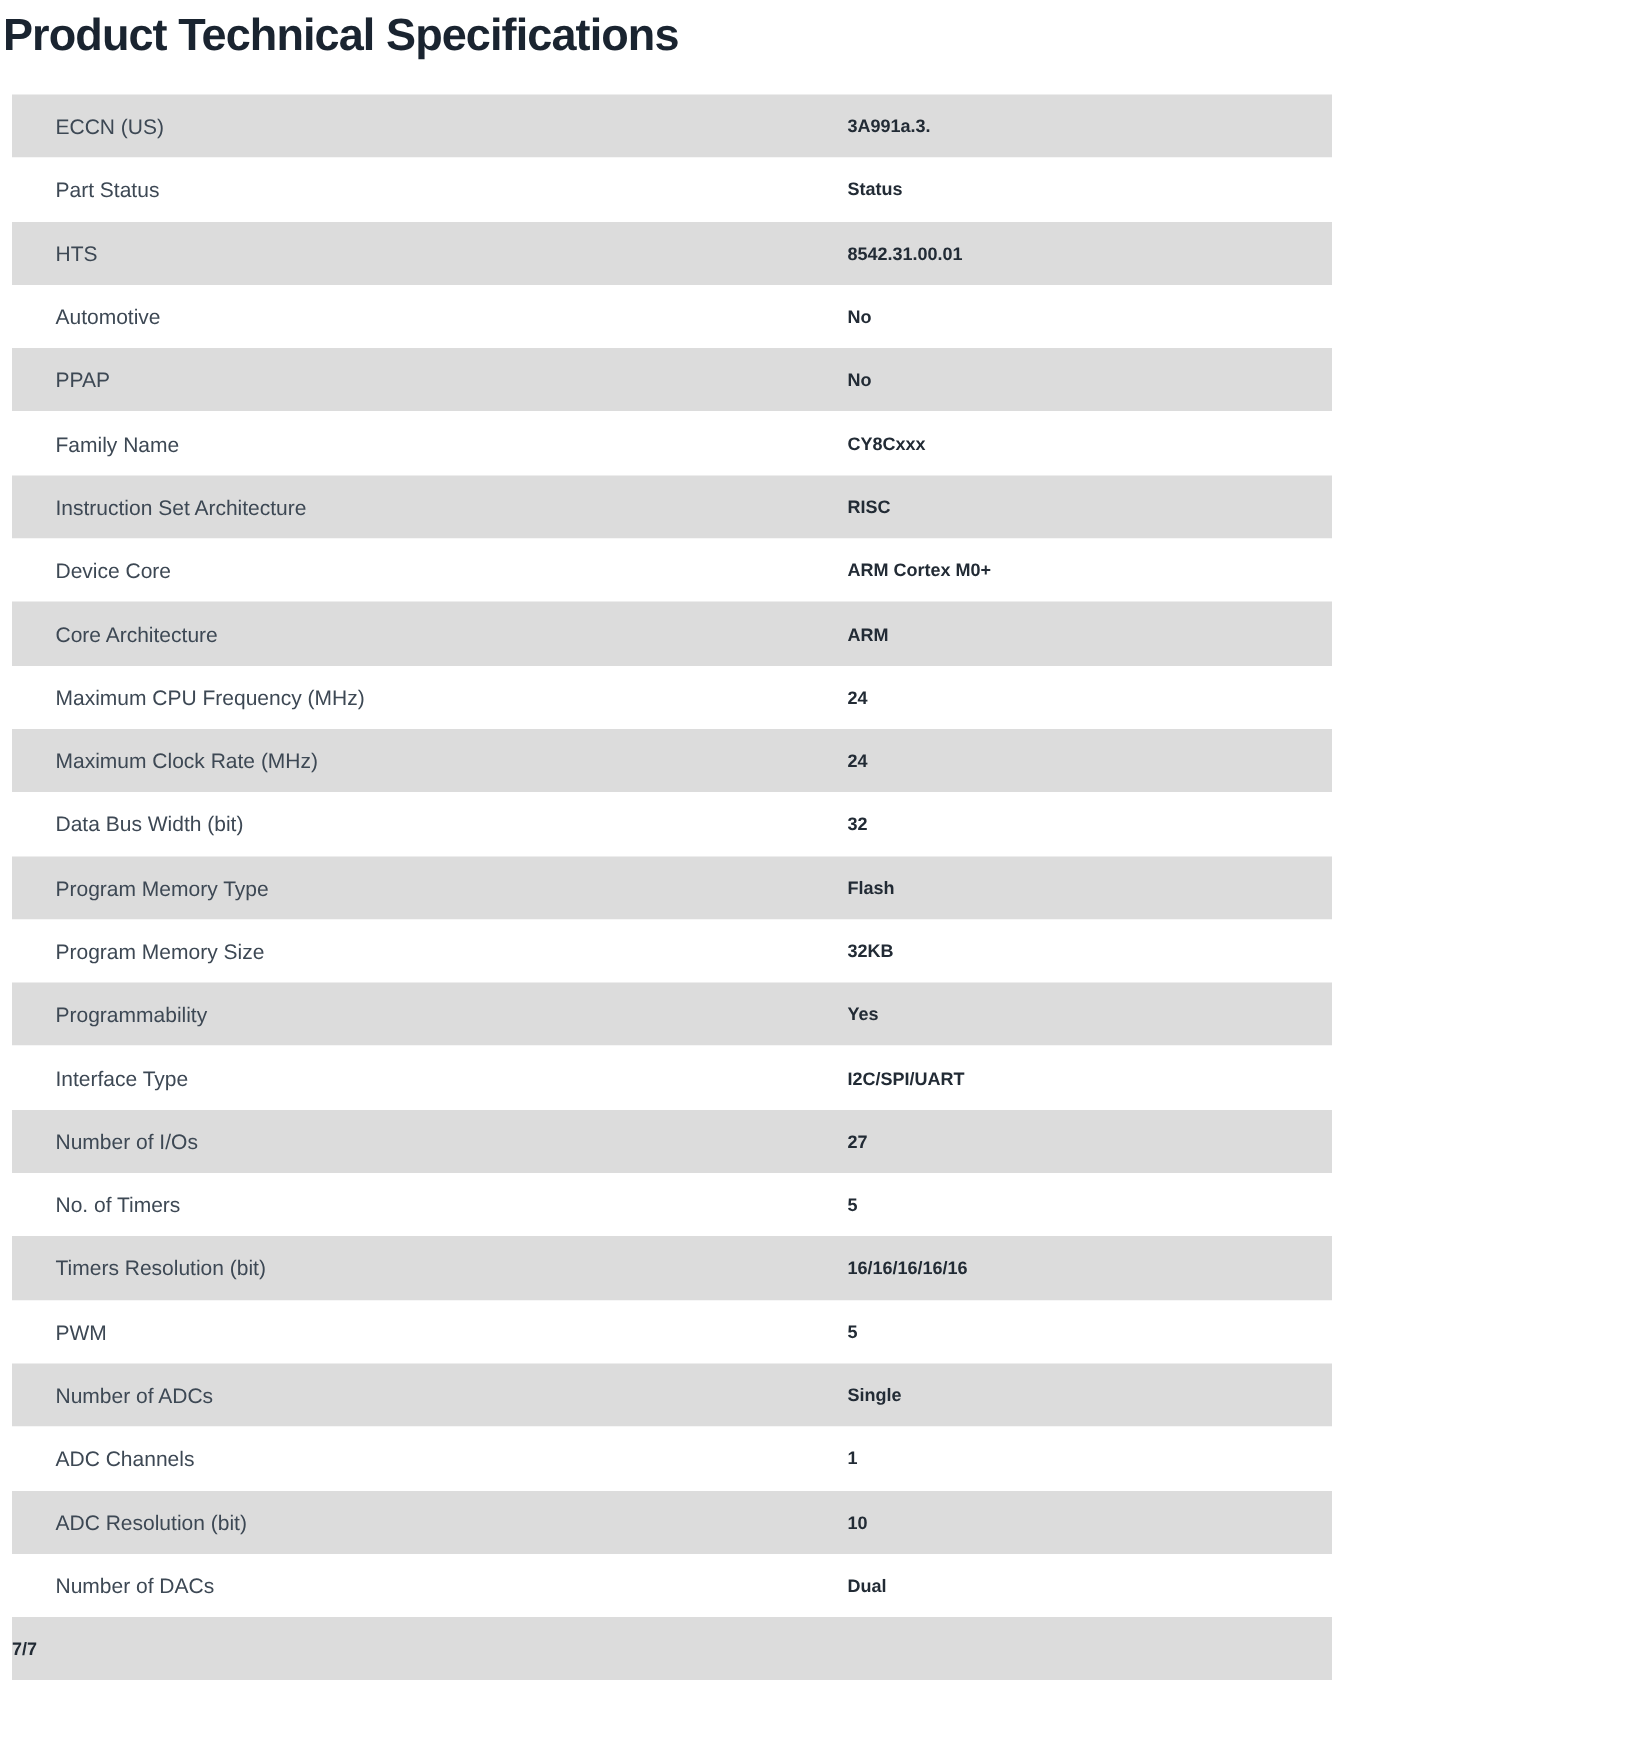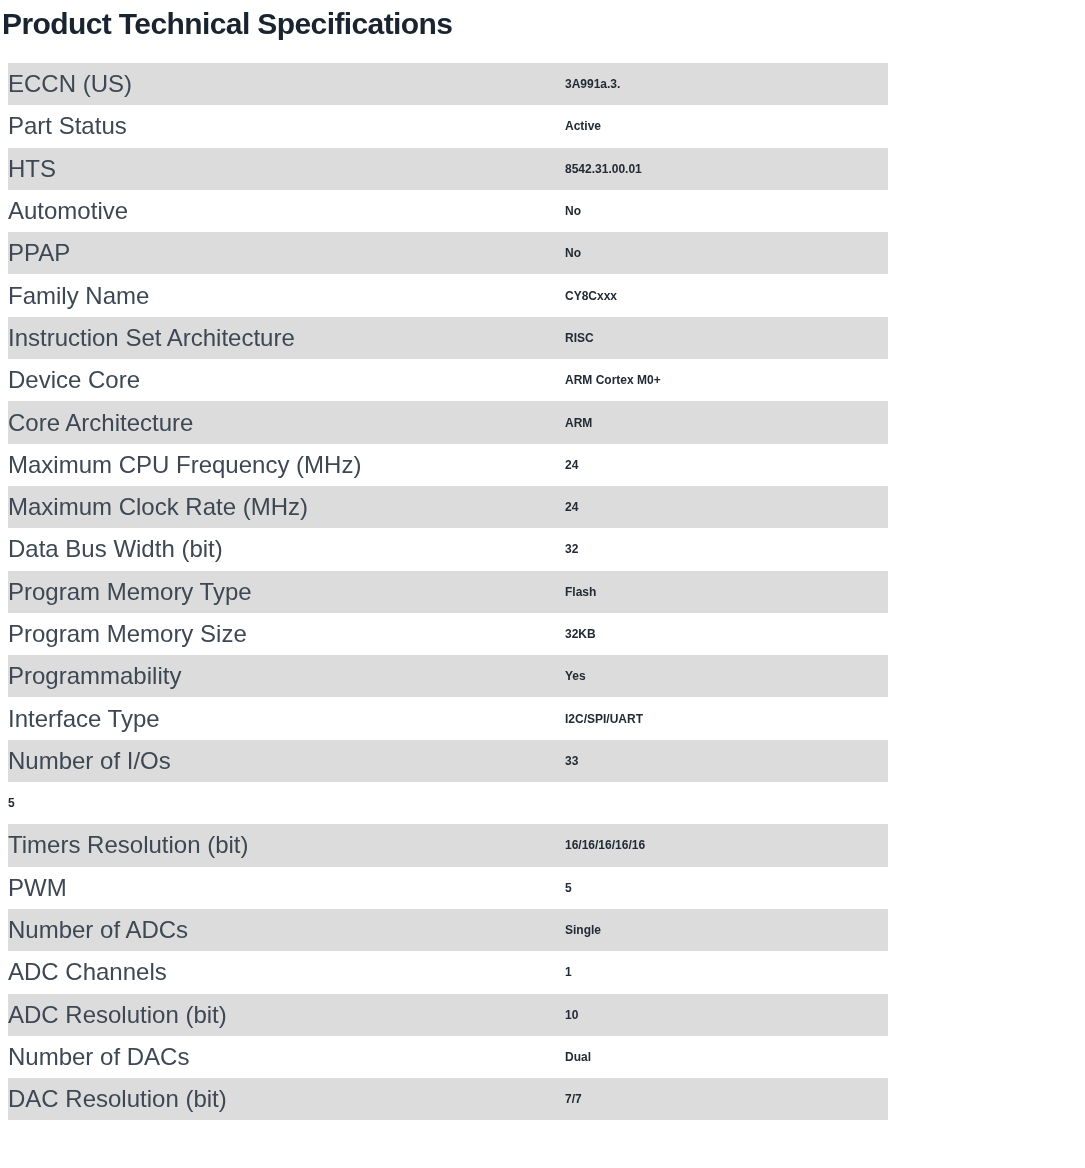--- a/index.html
+++ b/index.html
@@ -34,21 +34,22 @@
     align-items: center;
     height: 42.3px;
     background: var(--row-bg, #ffffff);
   }
   .spec-row:nth-child(odd) {
     background: var(--row-alt-bg, #dcdcdc);
   }
   .spec-label {
     flex: 0 0 557px;
     box-sizing: border-box;
-    font-size: 24px;
+    padding-left: 29px;
+    font-size: 14px;
     font-weight: 400;
     color: var(--label-color, #3d4854);
     white-space: nowrap;
   }
   .spec-value {
     flex: 1 1 auto;
     font-size: 12px;
     font-weight: 700;
     color: var(--value-color, #222b35);
     white-space: nowrap;
@@ -61,21 +62,21 @@
 
   <h1 class="page-title">Product Technical Specifications</h1>
 
   <div class="spec-table">
     <div class="spec-row">
       <div class="spec-label">ECCN (US)</div>
       <div class="spec-value">3A991a.3.</div>
     </div>
     <div class="spec-row">
       <div class="spec-label">Part Status</div>
-      <div class="spec-value">Active</div>
+      <div class="spec-value">Status</div>
     </div>
     <div class="spec-row">
       <div class="spec-label">HTS</div>
       <div class="spec-value">8542.31.00.01</div>
     </div>
     <div class="spec-row">
       <div class="spec-label">Automotive</div>
       <div class="spec-value">No</div>
     </div>
     <div class="spec-row">
@@ -121,23 +122,24 @@
     <div class="spec-row">
       <div class="spec-label">Programmability</div>
       <div class="spec-value">Yes</div>
     </div>
     <div class="spec-row">
       <div class="spec-label">Interface Type</div>
       <div class="spec-value">I2C/SPI/UART</div>
     </div>
     <div class="spec-row">
       <div class="spec-label">Number of I/Os</div>
-      <div class="spec-value">33</div>
+      <div class="spec-value">27</div>
     </div>
     <div class="spec-row">
+      <div class="spec-label">No. of Timers</div>
       <div class="spec-value">5</div>
     </div>
     <div class="spec-row">
       <div class="spec-label">Timers Resolution (bit)</div>
       <div class="spec-value">16/16/16/16/16</div>
     </div>
     <div class="spec-row">
       <div class="spec-label">PWM</div>
       <div class="spec-value">5</div>
     </div>
@@ -151,18 +153,17 @@
     </div>
     <div class="spec-row">
       <div class="spec-label">ADC Resolution (bit)</div>
       <div class="spec-value">10</div>
     </div>
     <div class="spec-row">
       <div class="spec-label">Number of DACs</div>
       <div class="spec-value">Dual</div>
     </div>
     <div class="spec-row">
-      <div class="spec-label">DAC Resolution (bit)</div>
       <div class="spec-value">7/7</div>
     </div>
   </div>
 
 </div>
 
 </body></html>

